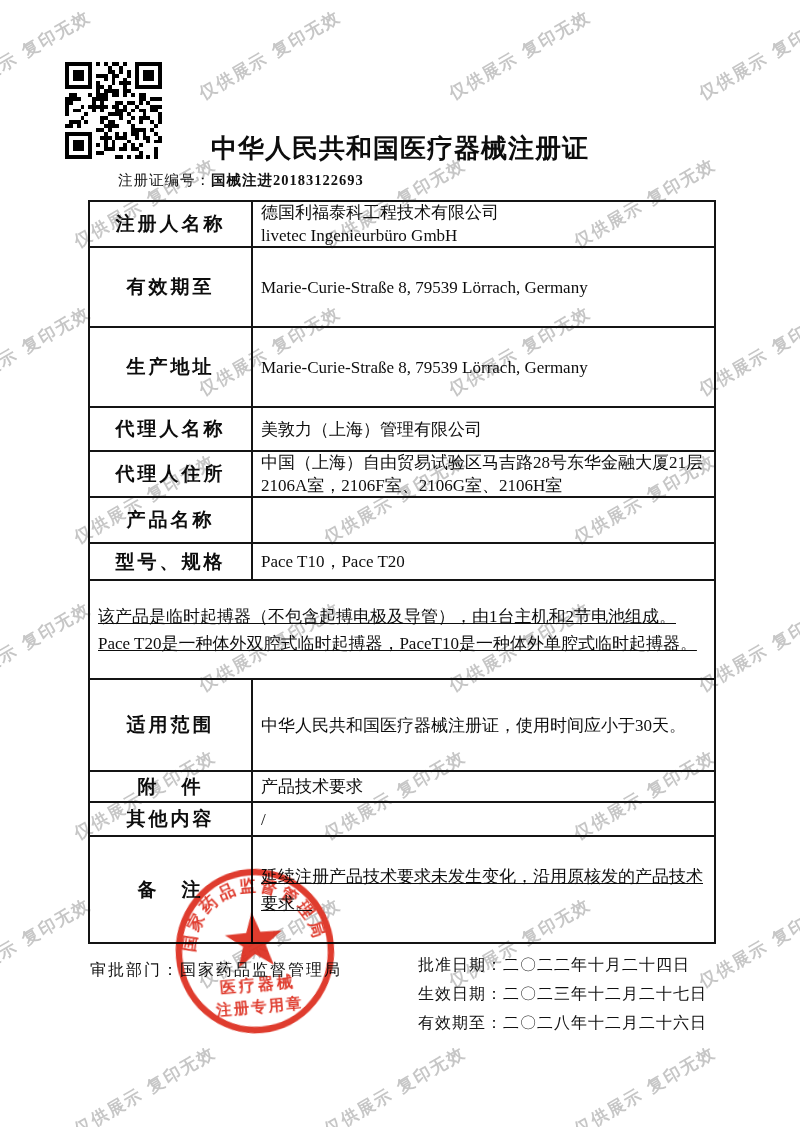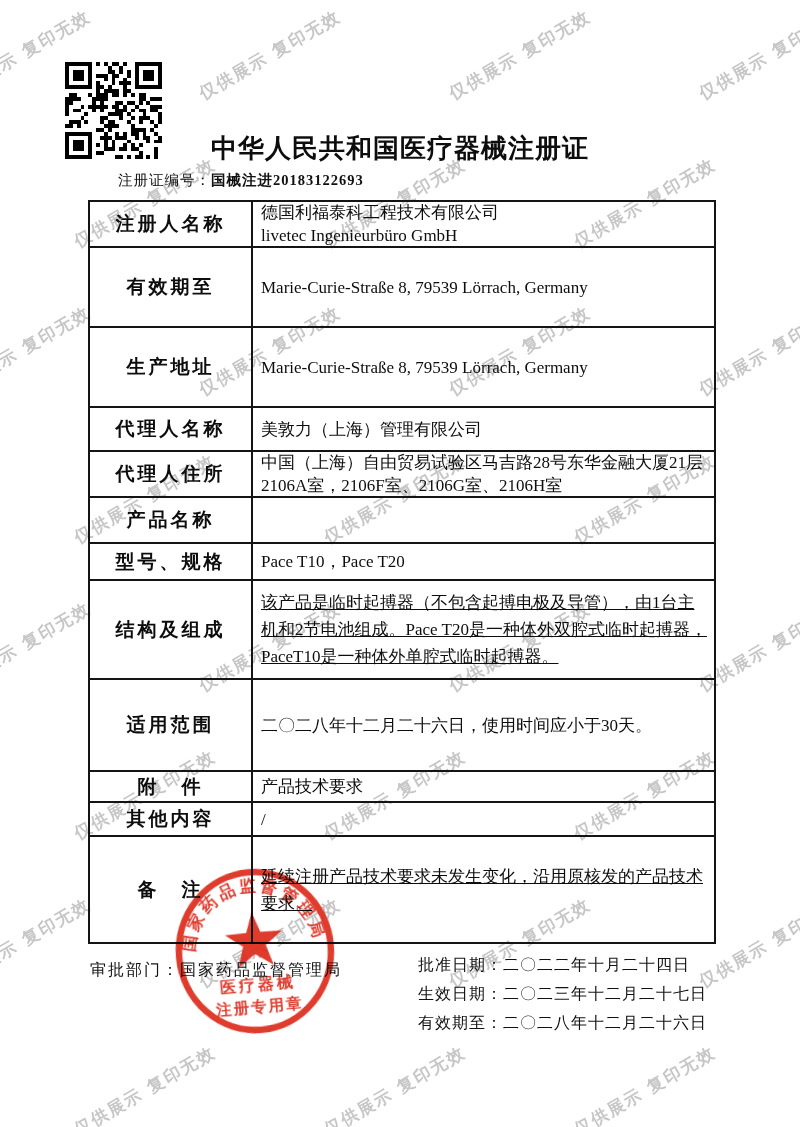--- a/index.html
+++ b/index.html
@@ -313,26 +313,25 @@
 2106A室，2106F室、2106G室、2106H室</div>
       </div>
       <div class="trow r6">
         <div class="tlabel">产品名称</div>
       </div>
       <div class="trow r7">
         <div class="tlabel">型号、规格</div>
         <div class="tvalue">Pace T10，Pace T20</div>
       </div>
       <div class="trow r8">
-        <div class="tlabel">结构及组成</div>
         <div class="tvalue">该产品是临时起搏器（不包含起搏电极及导管），由1台主机和2节电池组成。Pace T20是一种体外双腔式临时起搏器，PaceT10是一种体外单腔式临时起搏器。</div>
       </div>
       <div class="trow r9">
         <div class="tlabel">适用范围</div>
-        <div class="tvalue">二〇二八年十二月二十六日，使用时间应小于30天。</div>
+        <div class="tvalue">中华人民共和国医疗器械注册证，使用时间应小于30天。</div>
       </div>
       <div class="trow r10">
         <div class="tlabel">附　件</div>
         <div class="tvalue">产品技术要求</div>
       </div>
       <div class="trow r11">
         <div class="tlabel">其他内容</div>
         <div class="tvalue">/</div>
       </div>
       <div class="trow r12">

